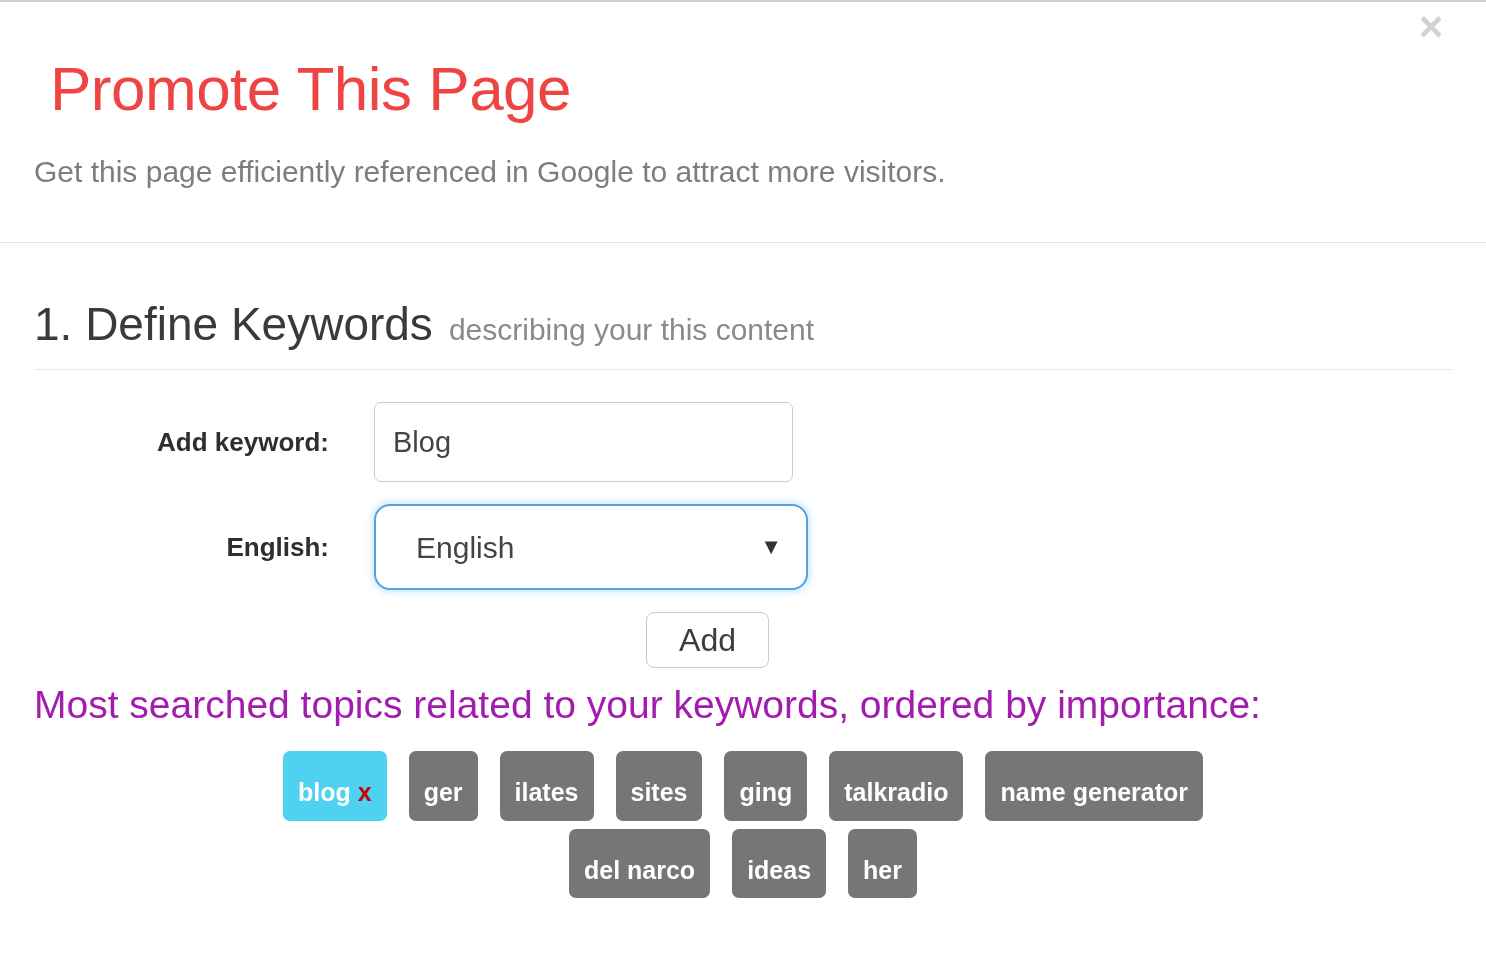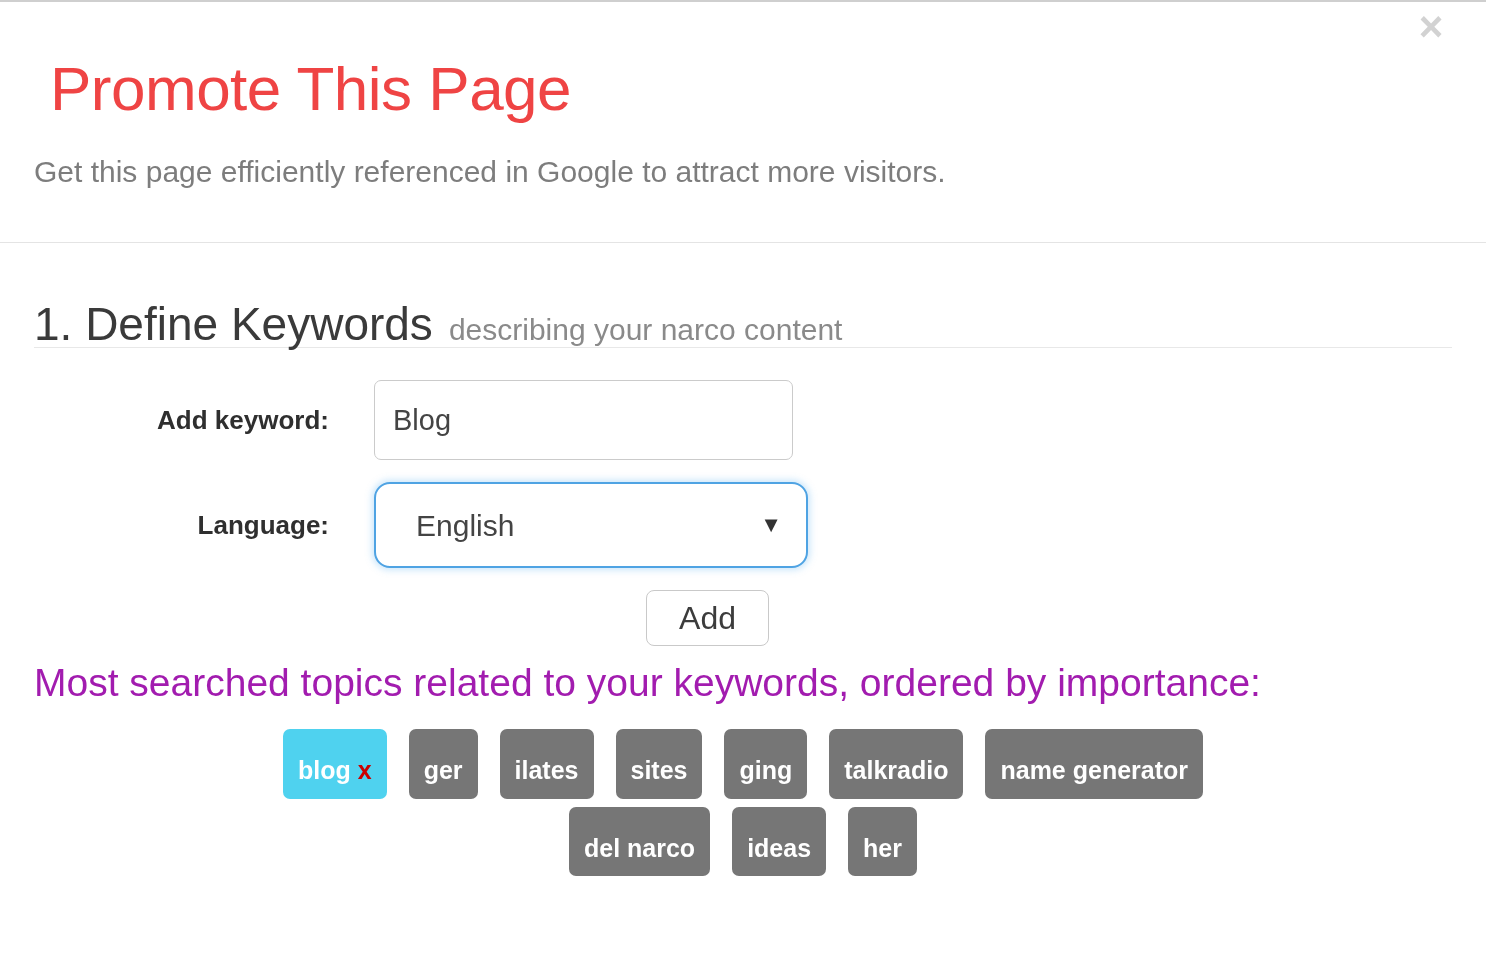--- a/index.html
+++ b/index.html
@@ -72,20 +72,21 @@
 
   
   .modal-body {
     padding: 58px 34px 0 34px;
     box-sizing: border-box;
   }
   .section-head {
     display: flex;
     align-items: baseline;
     gap: 16px;
+    padding-bottom: 22px;
     border-bottom: 1px solid #e8e8e8;
     margin-right: 0;
   }
   .section-num-title {
     font-size: 46px;
     color: #3a3a3a;
     font-weight: normal;
     line-height: 1.0;
     white-space: nowrap;
   }
@@ -233,34 +234,34 @@
 
     <h1 class="modal-title">Promote This Page</h1>
 
     <p class="modal-subtitle">Get this page efficiently referenced in Google to attract more visitors.</p>
   </div>
 
   <div class="modal-body">
 
     <div class="section-head">
       <span class="section-num-title">1. Define Keywords</span>
-      <span class="section-sub">describing your narco content</span>
+      <span class="section-sub">describing your this content</span>
     </div>
 
     <div class="form-area">
 
       <div class="form-row">
         <div class="form-label">Add keyword:</div>
         <div class="field-wrap">
           <input class="text-input" type="text" value="Blog" style="">
         </div>
       </div>
 
       <div class="form-row">
-        <div class="form-label">Language:</div>
+        <div class="form-label">English:</div>
         <div class="select-wrap">
           <select class="select-input">
             <option>English</option>
           </select>
           <span class="select-caret">▼</span>
         </div>
       </div>
 
       <div class="btn-row">
         <div class="btn-spacer"></div>

